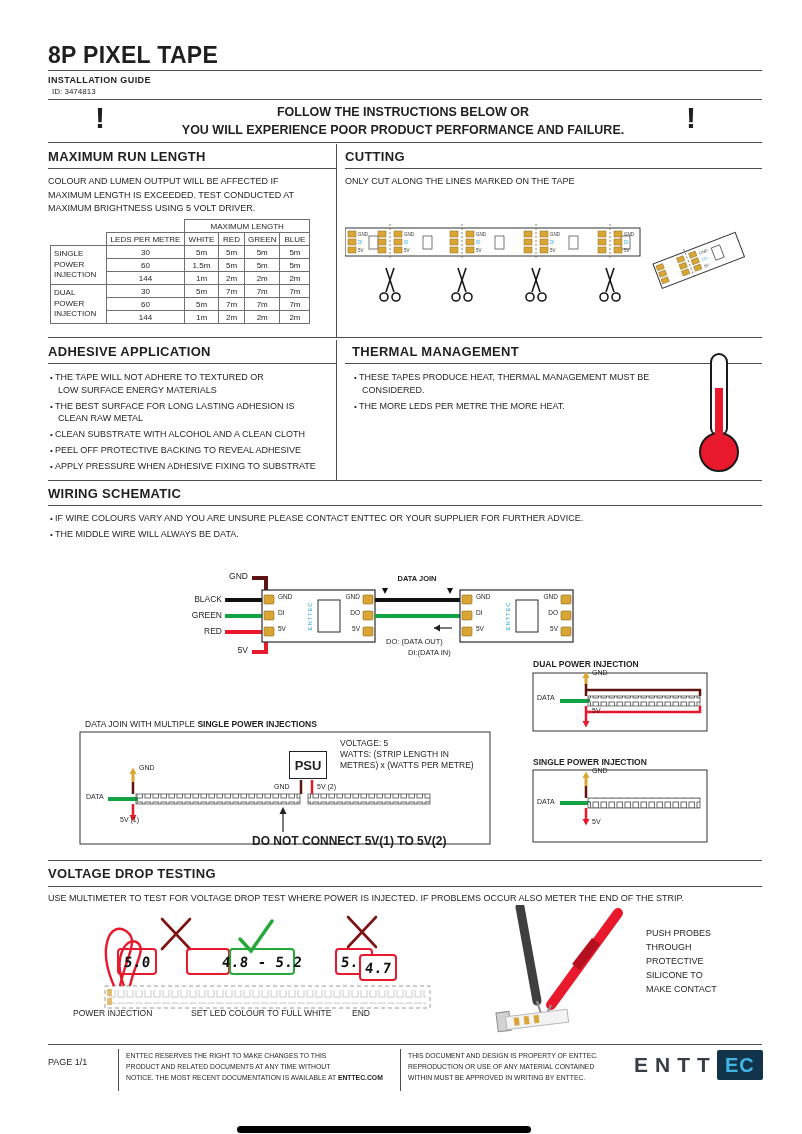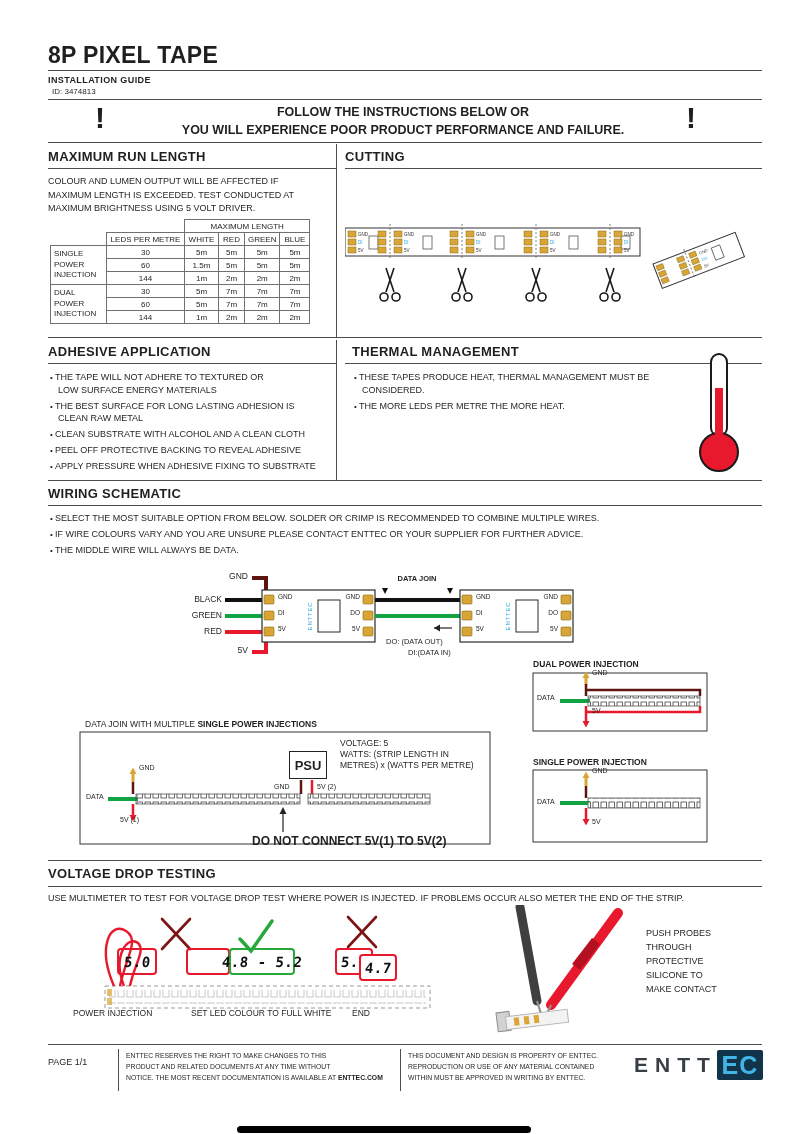--- a/index.html
+++ b/index.html
@@ -36,21 +36,21 @@
   .psu{position:absolute;left:289px;top:751px;width:38px;height:28px;border:1.5px solid #222;
         display:flex;align-items:center;justify-content:center;font-size:13px;font-weight:700;background:#fff}
   .meter{position:absolute;border:2px solid #e8192c;border-radius:4px;display:flex;align-items:center;
         justify-content:center;font-family:"DejaVu Sans Mono",monospace;font-weight:700;font-size:14px;color:#111}
   .meter.ok{border-color:#27a83b}
   .meter .mval{display:inline-block;transform:skewX(-6deg);letter-spacing:.5px;white-space:nowrap}
   .legal{font-size:6.8px;line-height:1.62}
   .logo{position:absolute;left:634px;top:1050px;display:flex;align-items:center}
   .logo-a{font-size:21px;font-weight:700;letter-spacing:7px;color:#373f45}
   .logo-box{width:46px;height:30px;background:#12344a;color:#41b6e6;display:flex;align-items:center;
-        justify-content:center;font-size:25px;font-weight:700;letter-spacing:1px;border-radius:2px}
+        justify-content:center;font-size:20px;font-weight:700;letter-spacing:1px;border-radius:2px}
   .bottombar{position:absolute;left:237px;top:1126px;width:294px;height:7px;background:#000;border-radius:4px}
 </style>
 </head>
 <body>
 
 <div class="page">
 
   <div class="abs h1" style="left:48px;top:42px">8P PIXEL TAPE</div>
   <div class="hline" style="left:48px;top:70px;width:714px"></div>
   <div class="abs sub" style="left:48px;top:75px">INSTALLATION GUIDE</div>
@@ -134,20 +134,21 @@
       <td>1m</td>
       <td>2m</td>
       <td>2m</td>
       <td>2m</td>
     </tr>
   </tbody>
     </table>
 
   <div class="abs sect" style="left:345px;top:149px">CUTTING</div>
   <div class="hline" style="left:345px;top:168px;width:417px"></div>
+  <div class="abs t9" style="left:345px;top:175px;width:410px">ONLY CUT ALONG THE LINES MARKED ON THE TAPE</div>
 
   <svg class="abs" style="left:345px;top:200px" width="415" height="130" viewBox="0 0 415 130">
     <g>
       <rect x="0" y="28" width="295" height="28" fill="#fff" stroke="#333" stroke-width="1"></rect>
 
       <rect x="3" y="31" width="8" height="6" fill="#d9a636" stroke="#8a6a1a" stroke-width="0.5"></rect>
       <rect x="3" y="39" width="8" height="6" fill="#d9a636" stroke="#8a6a1a" stroke-width="0.5"></rect>
       <rect x="3" y="47" width="8" height="6" fill="#d9a636" stroke="#8a6a1a" stroke-width="0.5"></rect>
       <text x="13" y="36" font-size="4.5" fill="#333">GND</text>
       <text x="13" y="44" font-size="4.5" fill="#2ea9e0">DI</text>
@@ -282,21 +283,20 @@
     <rect x="30" y="40" width="8" height="50" fill="#e8192c"></rect>
     <circle cx="34" cy="104" r="19" fill="#e8192c" stroke="#1a1a1a" stroke-width="2"></circle>
     <rect x="30" y="82" width="8" height="14" fill="#e8192c"></rect>
   </svg>
 
   <div class="hline" style="left:48px;top:480px;width:714px"></div>
 
   <div class="abs sect" style="left:48px;top:486px">WIRING SCHEMATIC</div>
   <div class="hline" style="left:48px;top:505px;width:714px"></div>
   <ul class="bullets abs" style="left:50px;top:512px;width:712px">
-    <li>SELECT THE MOST SUITABLE OPTION FROM BELOW. SOLDER OR CRIMP IS RECOMMENDED TO COMBINE MULTIPLE WIRES.</li>
     <li>IF WIRE COLOURS VARY AND YOU ARE UNSURE PLEASE CONTACT ENTTEC OR YOUR SUPPLIER FOR FURTHER ADVICE.</li>
     <li>THE MIDDLE WIRE WILL ALWAYS BE DATA.</li>
   </ul>
 
   <svg class="abs" style="left:0;top:560px" width="802" height="302" viewBox="0 0 802 302">
     <defs>
       <pattern id="pxq" width="8" height="10" patternUnits="userSpaceOnUse">
         <rect x="1" y="2" width="5.5" height="6" fill="#fff" stroke="#444" stroke-width="0.8"></rect>
       </pattern>
     </defs>

